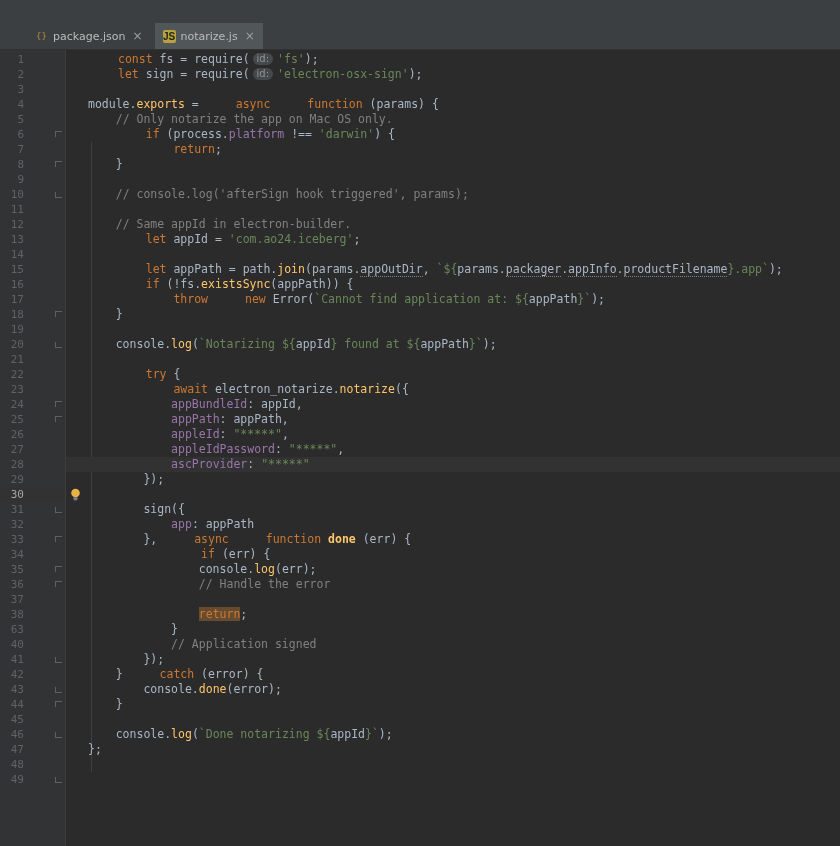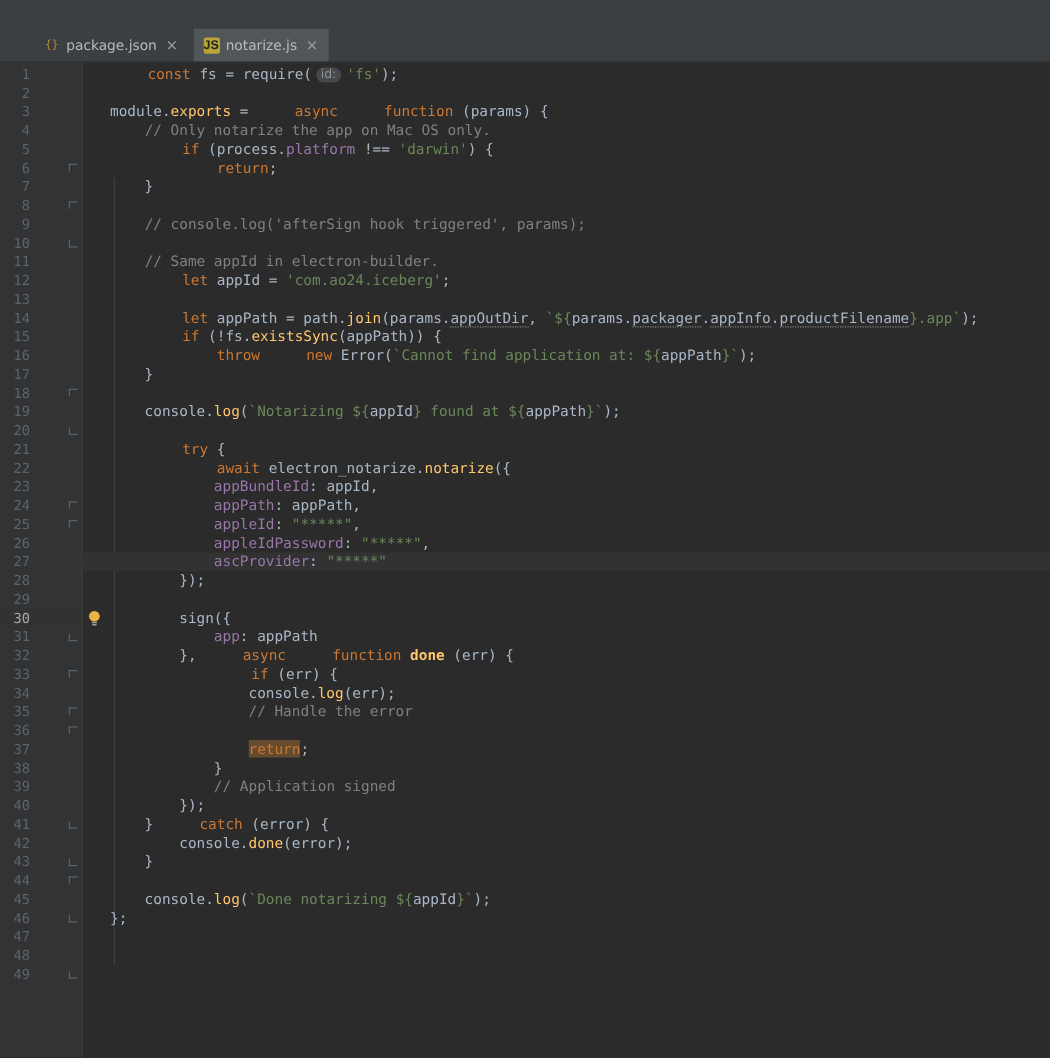--- a/index.html
+++ b/index.html
@@ -220,21 +220,21 @@
         </div>
         <div class="grow">
           <span class="lnum">37</span>
           <span class="fold"></span>
         </div>
         <div class="grow">
           <span class="lnum">38</span>
           <span class="fold"></span>
         </div>
         <div class="grow">
-          <span class="lnum">39</span>
+          <span class="lnum">63</span>
           <span class="fold"></span>
         </div>
         <div class="grow">
           <span class="lnum">40</span>
           <span class="fold"></span>
         </div>
         <div class="grow">
           <span class="lnum">41</span>
           <span class="fold fend"></span>
         </div>
@@ -272,20 +272,21 @@
         </div>
       </div>
     <div class="code-area">
       <div class="code-lines">
         <div class="indent-guide" style="top: 90px; height: 630px;"></div>
         <svg class="bulb" width="13" height="14" viewBox="0 0 13 14" style="top: 436px;">
           <circle cx="6.5" cy="5" r="4.3" fill="#E8B344"></circle>
           <path d="M4.4 10.1 H8.6 M4.8 11.8 H8.2" stroke="#9DA0A2" stroke-width="1.1"></path>
         </svg>
       <div class="crow"><span class="sg-kw">const</span><span class="sg-tx"> fs = require(</span><span class="sg-hint">id:</span><span class="sg-str">'fs'</span><span class="sg-tx">);</span></div>
+          <div class="crow"><span class="sg-kw">let</span><span class="sg-tx"> sign = require(</span><span class="sg-hint">id:</span><span class="sg-str">'electron-osx-sign'</span><span class="sg-tx">);</span></div>
           <div class="crow"></div>
           <div class="crow"><span class="sg-tx">module.</span><span class="sg-fn">exports</span><span class="sg-tx"> = </span><span class="sg-kw">async</span><span class="sg-tx"> </span><span class="sg-kw">function</span><span class="sg-tx"> (params) {</span></div>
           <div class="crow"><span class="sg-tx">    </span><span class="sg-cmt">// Only notarize the app on Mac OS only.</span></div>
           <div class="crow"><span class="sg-tx">    </span><span class="sg-kw">if</span><span class="sg-tx"> (process.</span><span class="sg-prop">platform</span><span class="sg-tx"> !== </span><span class="sg-str">'darwin'</span><span class="sg-tx">) {</span></div>
           <div class="crow"><span class="sg-tx">        </span><span class="sg-kw">return</span><span class="sg-tx">;</span></div>
           <div class="crow"><span class="sg-tx">    }</span></div>
           <div class="crow"></div>
           <div class="crow"><span class="sg-tx">    </span><span class="sg-cmt">// console.log('afterSign hook triggered', params);</span></div>
           <div class="crow"></div>
           <div class="crow"><span class="sg-tx">    </span><span class="sg-cmt">// Same appId in electron-builder.</span></div>

